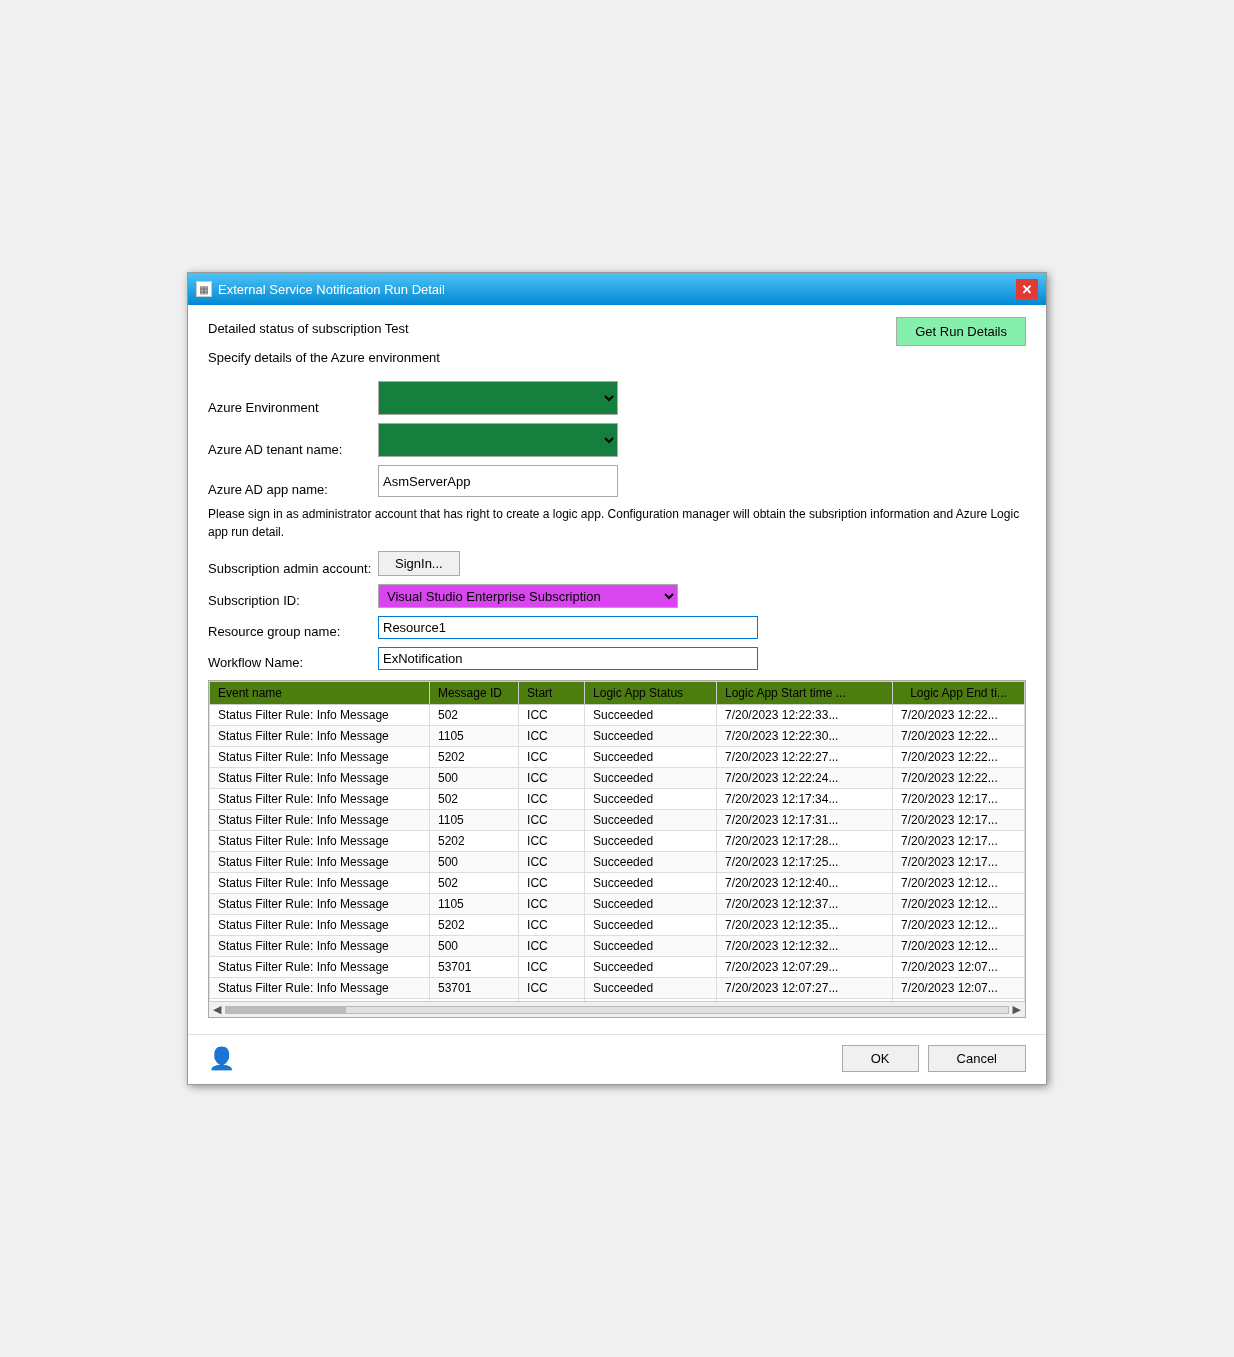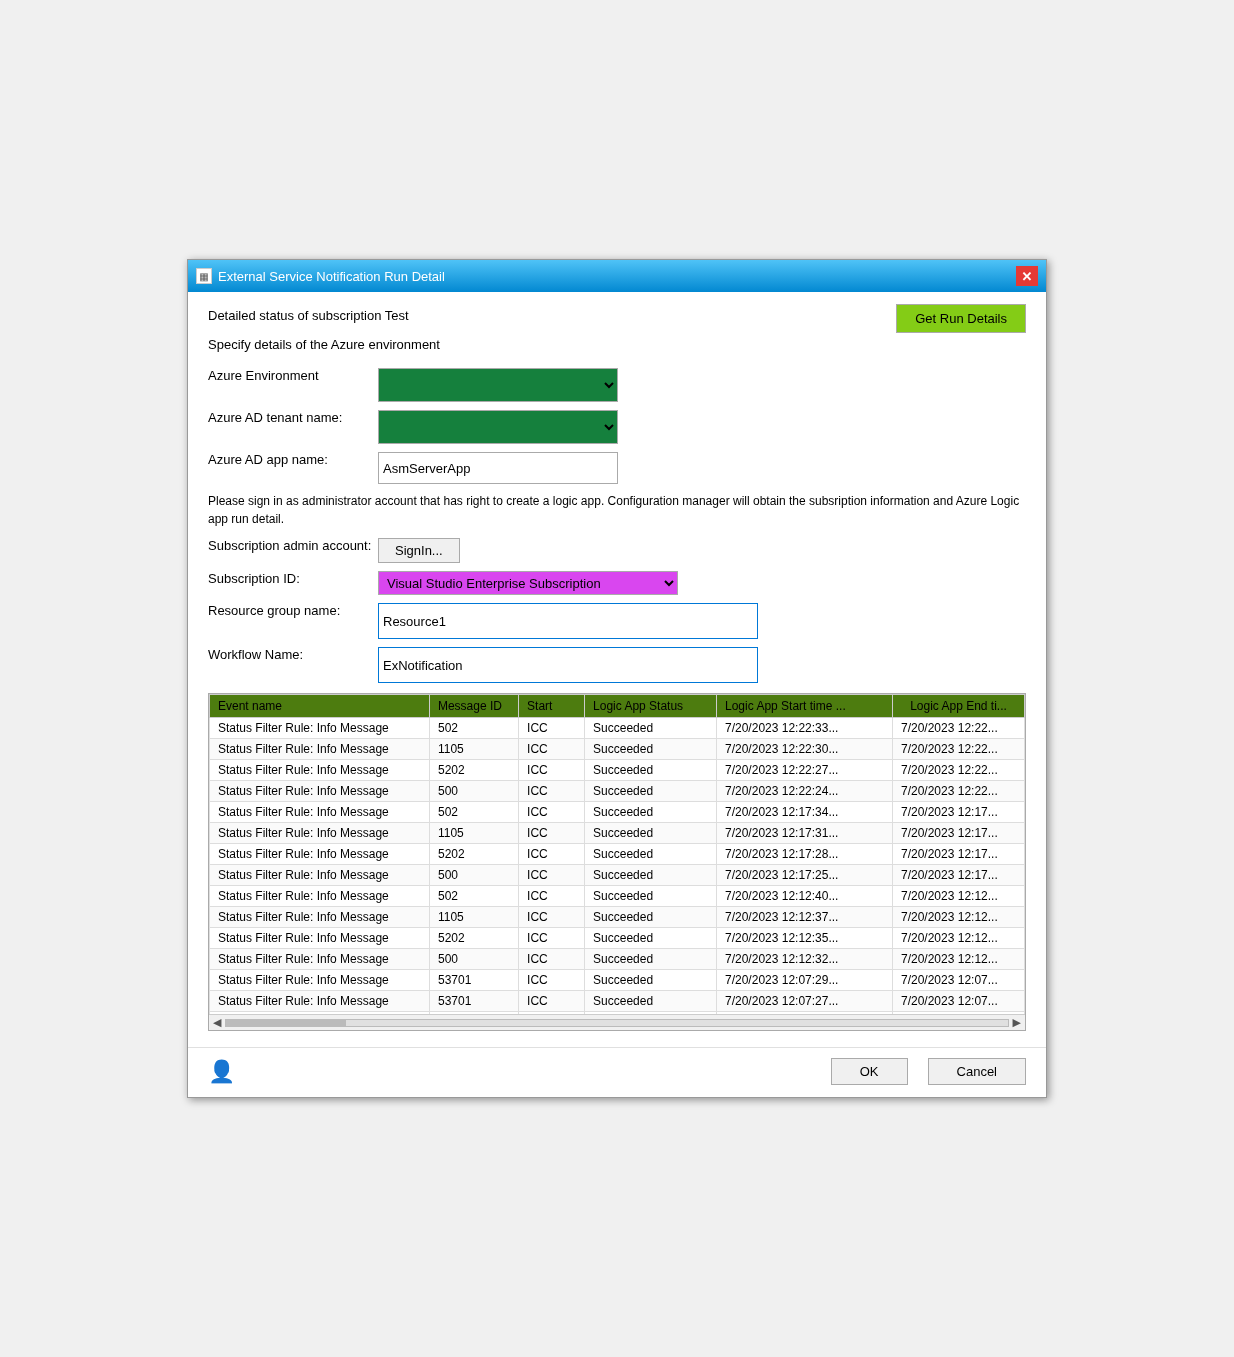--- a/index.html
+++ b/index.html
@@ -64,29 +64,29 @@
       margin-bottom: 14px;
       font-size: 13px;
     }
     .section-label {
       margin-bottom: 10px;
       font-size: 13px;
     }
     .get-run-btn {
       float: right;
       margin-top: -4px;
-      background: #84cc16;
+      background: #86efac;
       border: 1px solid #aaa;
       padding: 6px 18px;
       font-size: 13px;
       cursor: pointer;
     }
     .form-row {
       display: flex;
-      align-items: flex-start;
+      align-items: flex-end;
       margin-bottom: 8px;
       margin-top: 6px;
     }
     .form-label {
       width: 170px;
       font-size: 13px;
       flex-shrink: 0;
     }
     .form-select {
       width: 240px;
@@ -99,21 +99,21 @@
     .form-input {
       width: 240px;
       height: 32px;
       border: 1px solid #aaa;
       background: #fff;
       font-size: 13px;
       padding: 0 4px;
     }
     .form-input-wide {
       width: 380px;
-      height: 36px;
+      height: 23px;
       border: 1px solid #0078d7;
       background: #fff;
       font-size: 13px;
       padding: 0 4px;
     }
     .info-text {
       font-size: 12px;
       margin: 8px 0 10px;
       line-height: 1.5;
     }
@@ -193,21 +193,21 @@
       padding: 10px 20px 12px;
       border-top: 1px solid #e0e0e0;
       margin-top: 4px;
     }
     .user-icon {
       font-size: 22px;
       color: #555;
     }
     .bottom-buttons {
       display: flex;
-      gap: 20px;
+      gap: 9px;
     }
     .ok-btn, .cancel-btn {
       background: #f0f0f0;
       border: 1px solid #aaa;
       padding: 5px 28px;
       font-size: 13px;
       cursor: pointer;
     }
     .clearfix::after { content: ''; display: table; clear: both; }
     .col-event { min-width: 200px; }

